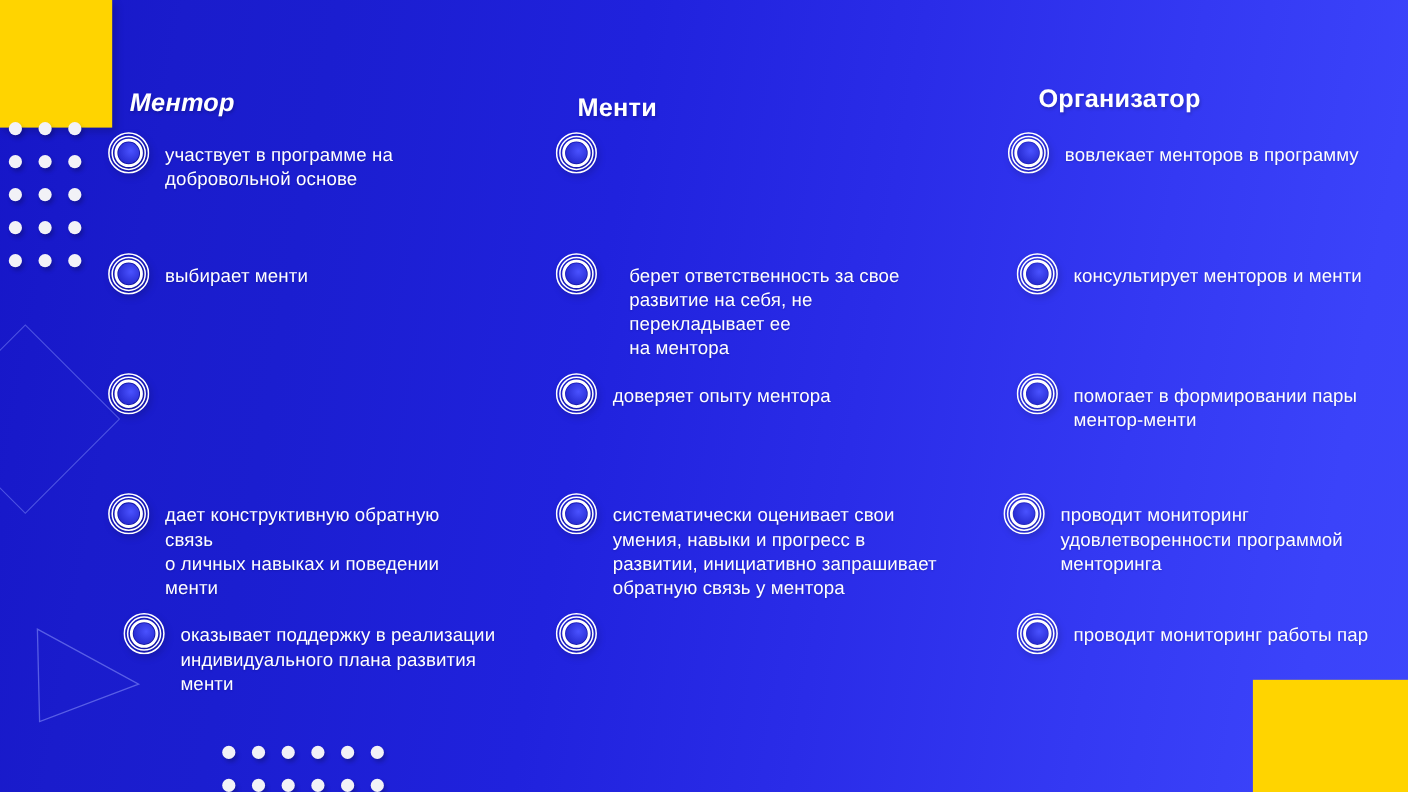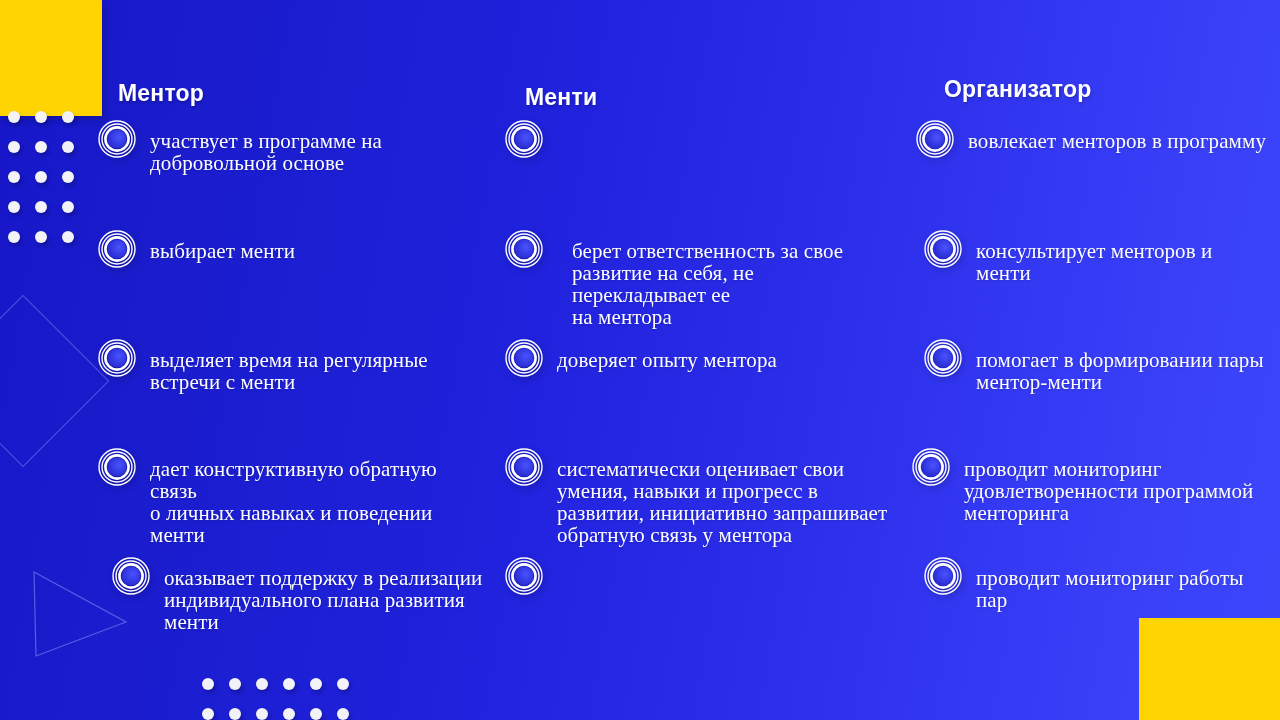--- a/index.html
+++ b/index.html
@@ -85,49 +85,48 @@
 
   .col-title {
     position: absolute;
     font-size: 23px;
     font-weight: bold;
     letter-spacing: 0.2px;
     color: #ffffff;
     white-space: nowrap;
     text-shadow: 1px 2px 3px rgba(0,0,0,0.22);
   }
-  .col-mentor .col-title    { left: 20px; top: 80px; }
+  .col-mentor .col-title    { left: 20px; top: 80px; font-style: italic; }
   .col-menti .col-title     { left: 20px; top: 84px; }
   .col-organizer .col-title { left: 32px; top: 76px; }
 
   .item {
     position: absolute;
     display: flex;
     align-items: flex-start;
     gap: 14px;
   }
 
   .bullet-icon {
     flex: 0 0 auto;
     position: relative;
     width: 38px; height: 38px;
     margin-top: -8px;
     filter: drop-shadow(2px 3px 3px rgba(0,0,0,0.25));
   }
   .bullet-icon svg { display: block; }
 
   .item-text {
-    font-size: 21px;
+    font-size: 17px;
     line-height: 22px;
     color: #ffffff;
     letter-spacing: 0.1px;
     white-space: pre-line;
     text-shadow: 0px 1px 2px rgba(0,0,0,0.16);
     padding-top: 2px;
-    font-family: Liberation Serif, serif;
   }
 </style>
 </head>
 <body>
 
 <div id="slide">
 
   <div class="deco yellow-tl"></div>
   <div class="deco yellow-br"></div>
 
@@ -217,22 +216,20 @@
       <circle cx="19" cy="19" r="11.6" stroke="#ffffff" stroke-width="2.6" fill="none"></circle>
       <circle cx="19" cy="19" r="9.6" fill="url(#ringfill)"></circle>
       <defs>
         <radialGradient id="ringfill" cx="0.6" cy="0.4" r="0.8">
           <stop offset="0%" stop-color="#4a52ff"></stop>
           <stop offset="100%" stop-color="#1d20c4"></stop>
         </radialGradient>
       </defs>
     </svg>
   </span>
-<div class="item-text">выделяет время на регулярные
-встречи  с менти</div>
         </div>
         <div class="item" style="top: 456px; left: 0px;">
   <span class="bullet-icon">
     <svg width="38" height="38" viewBox="0 0 38 38" fill="none">
       <circle cx="19" cy="19" r="18" stroke="#ffffff" stroke-width="1.4" fill="none"></circle>
       <circle cx="19" cy="19" r="15" stroke="#ffffff" stroke-width="1.4" fill="none"></circle>
       <circle cx="19" cy="19" r="11.6" stroke="#ffffff" stroke-width="2.6" fill="none"></circle>
       <circle cx="19" cy="19" r="9.6" fill="url(#ringfill)"></circle>
       <defs>
         <radialGradient id="ringfill" cx="0.6" cy="0.4" r="0.8">

